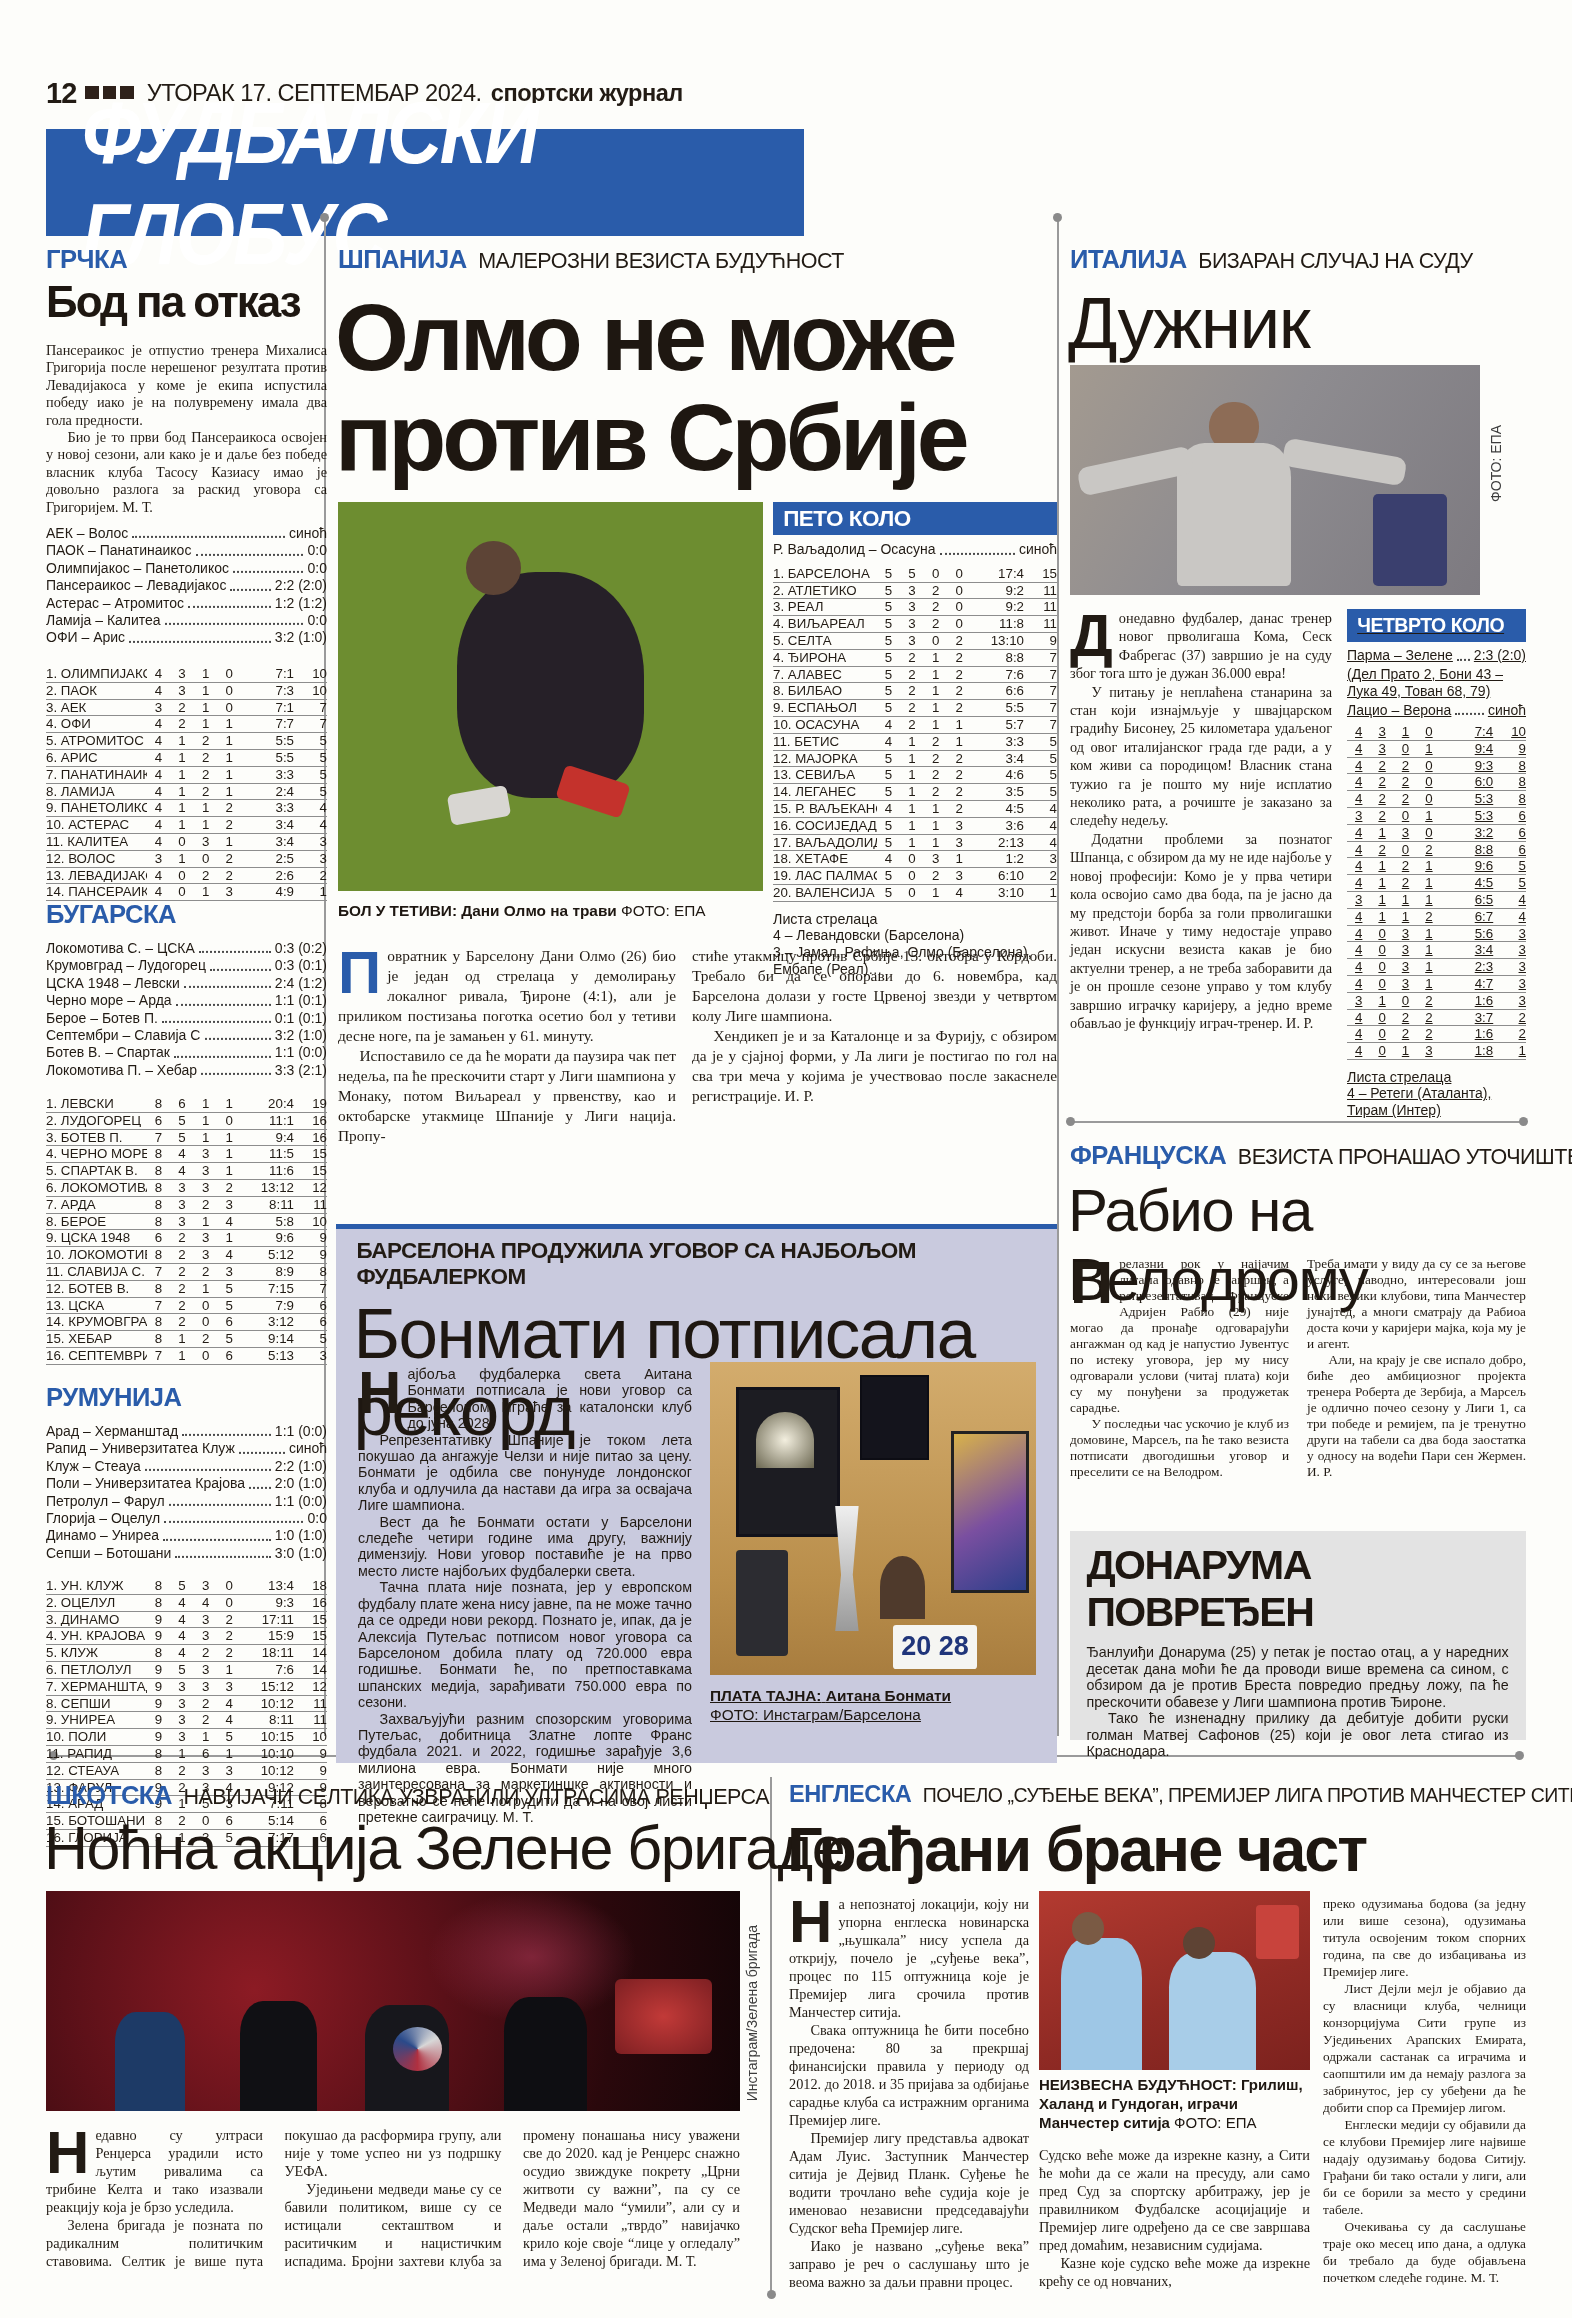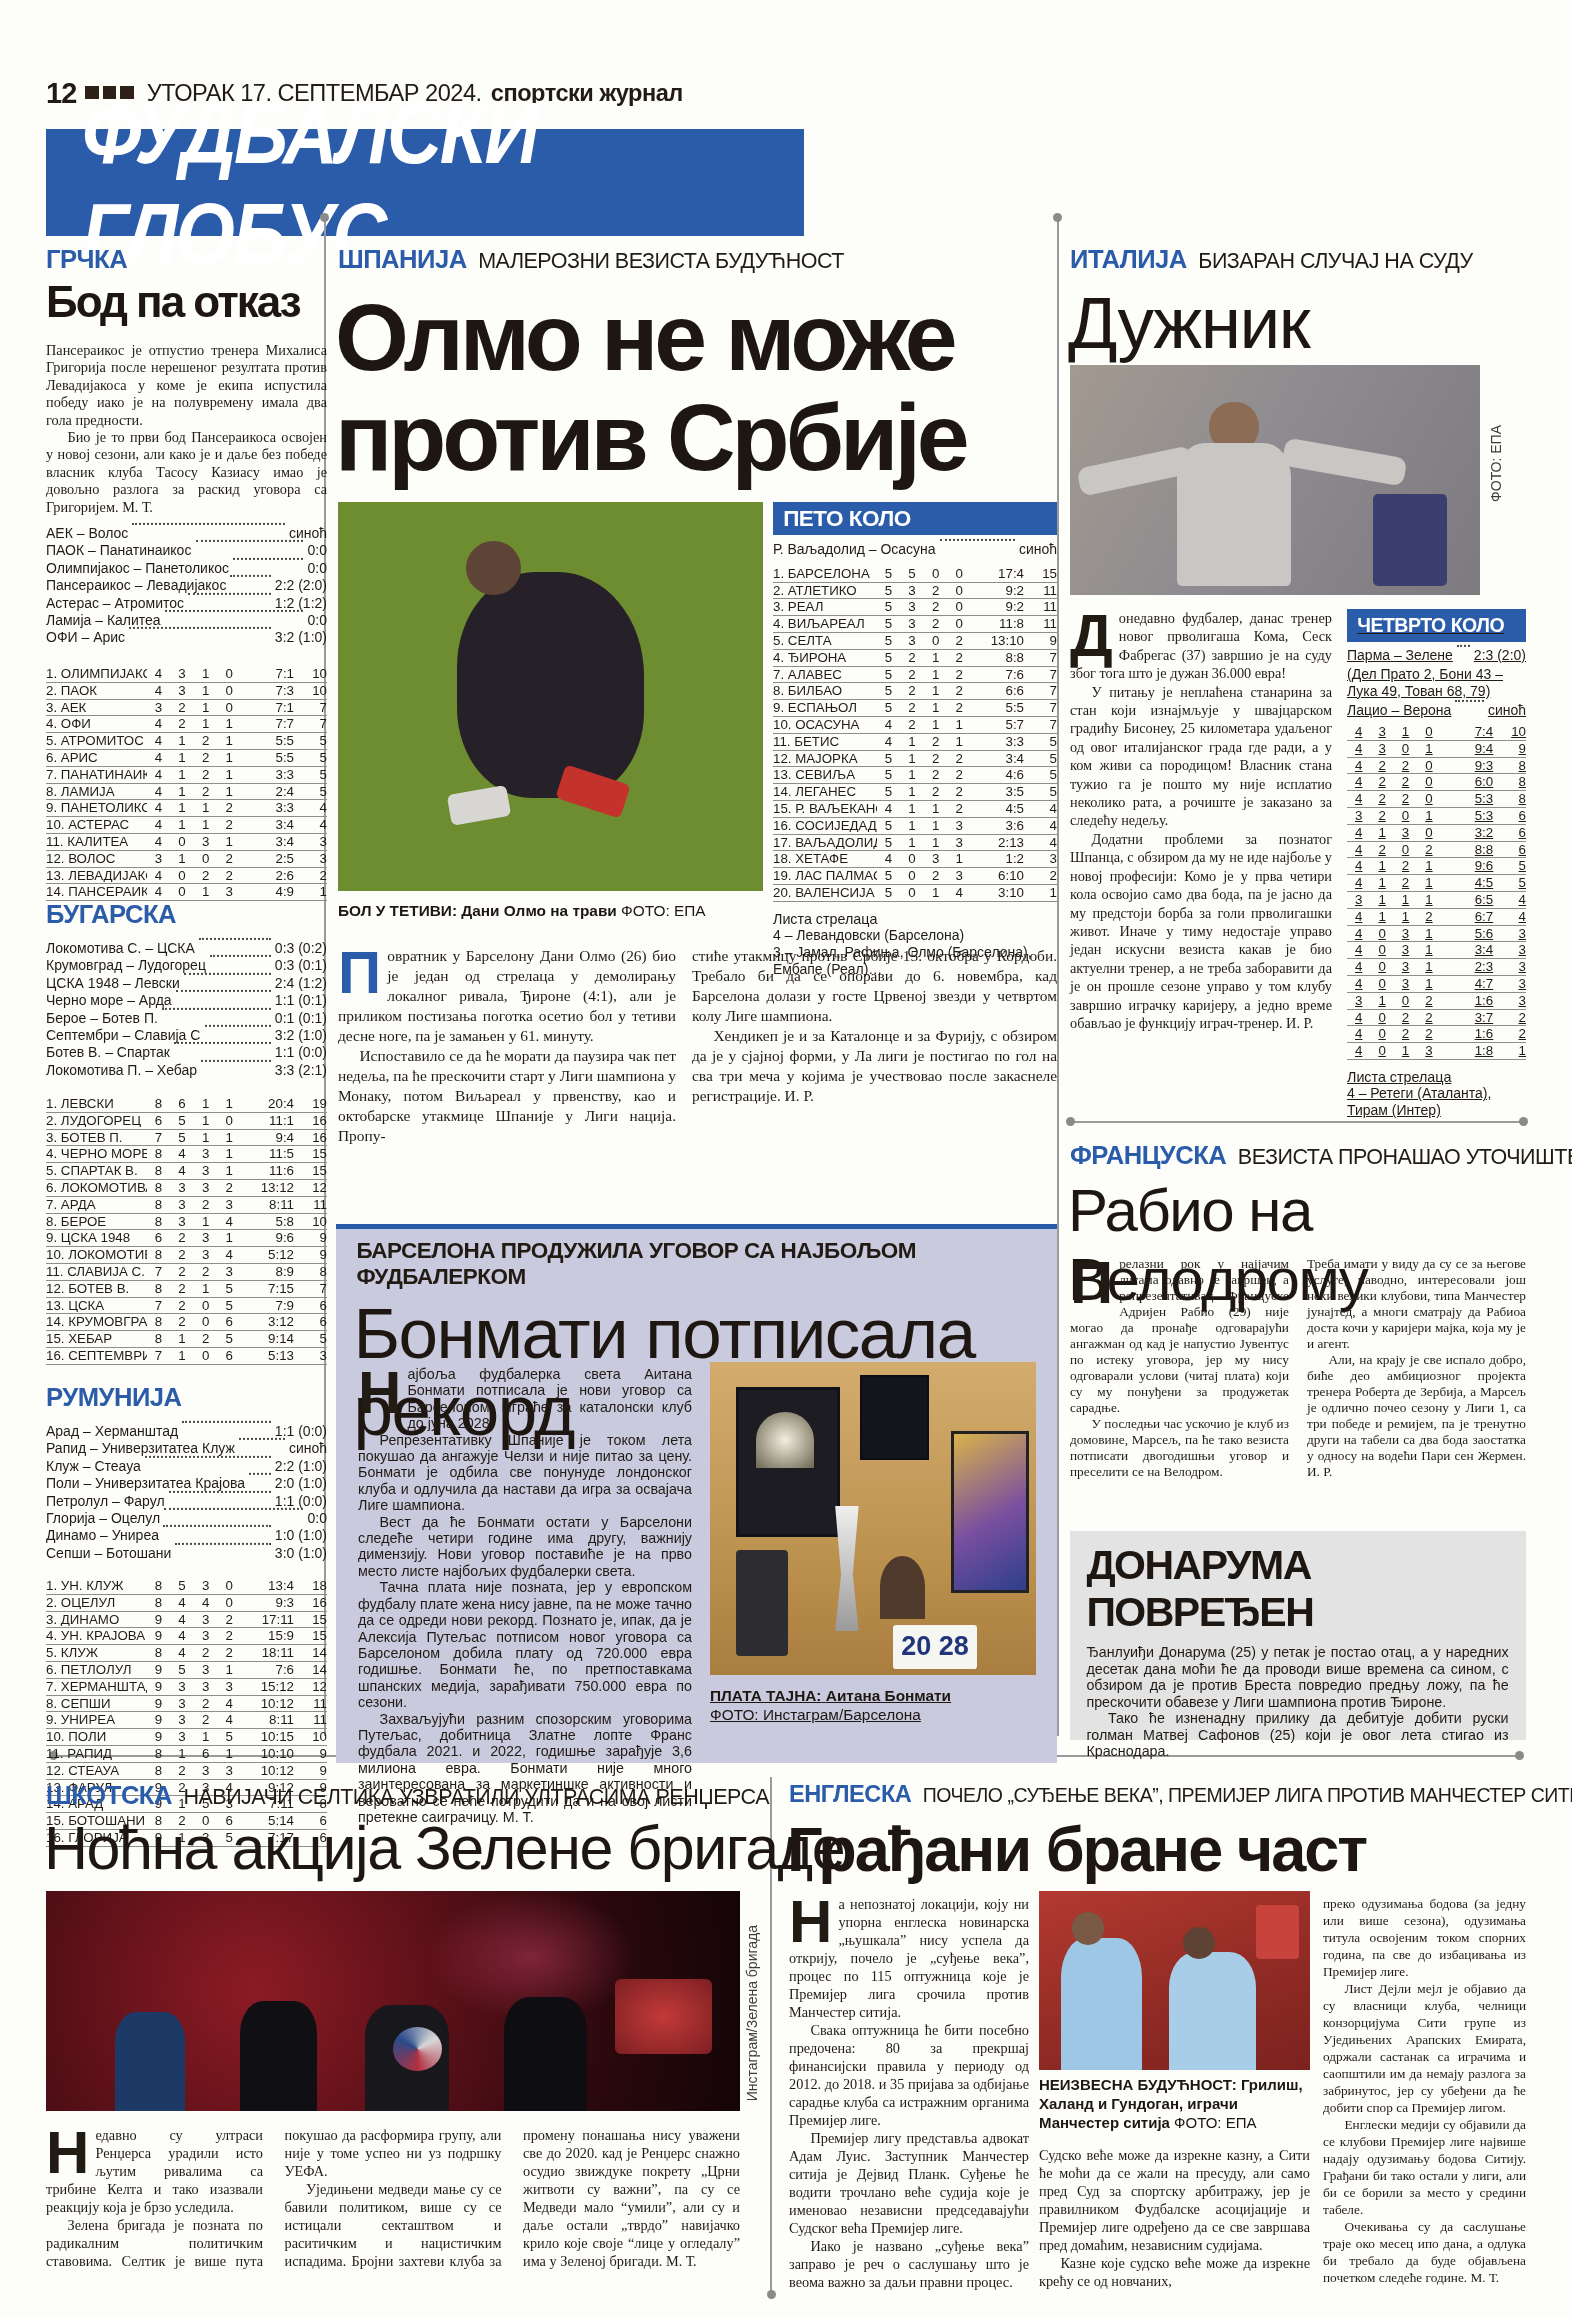--- a/index.html
+++ b/index.html
@@ -30,21 +30,21 @@
   .fs-art2 p{font-size:14.3px;line-height:18.4px;}
   .fs-fr p{font-size:13.3px;line-height:16px;}
   .fs-en p{font-size:14.3px;line-height:18px;}
   .fs-enr p{font-size:13.3px;line-height:17px;}
   .sansbody p{font-family:"Liberation Sans",sans-serif;font-size:14.3px;line-height:16.4px;}
   .dc p:first-child::first-letter{float:left;font-family:"Liberation Sans",sans-serif;
       font-weight:700;font-size:60px;line-height:47px;padding:3.1px 6.1px 0 0;}
   .dc-blue p:first-child::first-letter{color:#2a5caa;}
   
   .fx{font-family:"Liberation Sans",sans-serif;}
-  .fx-row{display:flex;align-items:flex-start;font-size:14px;line-height:15.4px;margin-bottom:2px;}
+  .fx-row{display:flex;align-items:flex-end;font-size:14px;line-height:15.4px;margin-bottom:2px;}
   .fx-m{white-space:nowrap;}
   .fx-dots{flex:1;border-bottom:2px dotted #4a4a4a;margin:0 4.1px;transform:translateY(-3.1px);}
   .fx-r{white-space:nowrap;}
   
   .std{font-family:"Liberation Sans",sans-serif;}
   .t-row{display:flex;align-items:baseline;border-bottom:1px solid #8d8d8d;padding:1px 0 1.5px 0;
          font-size:13.3px;line-height:13.3px;}
   .t-name{flex:1;white-space:nowrap;overflow:hidden;}
   .t-c{width:23.6px;text-align:center;}
   .t-g{width:53px;text-align:right;}

